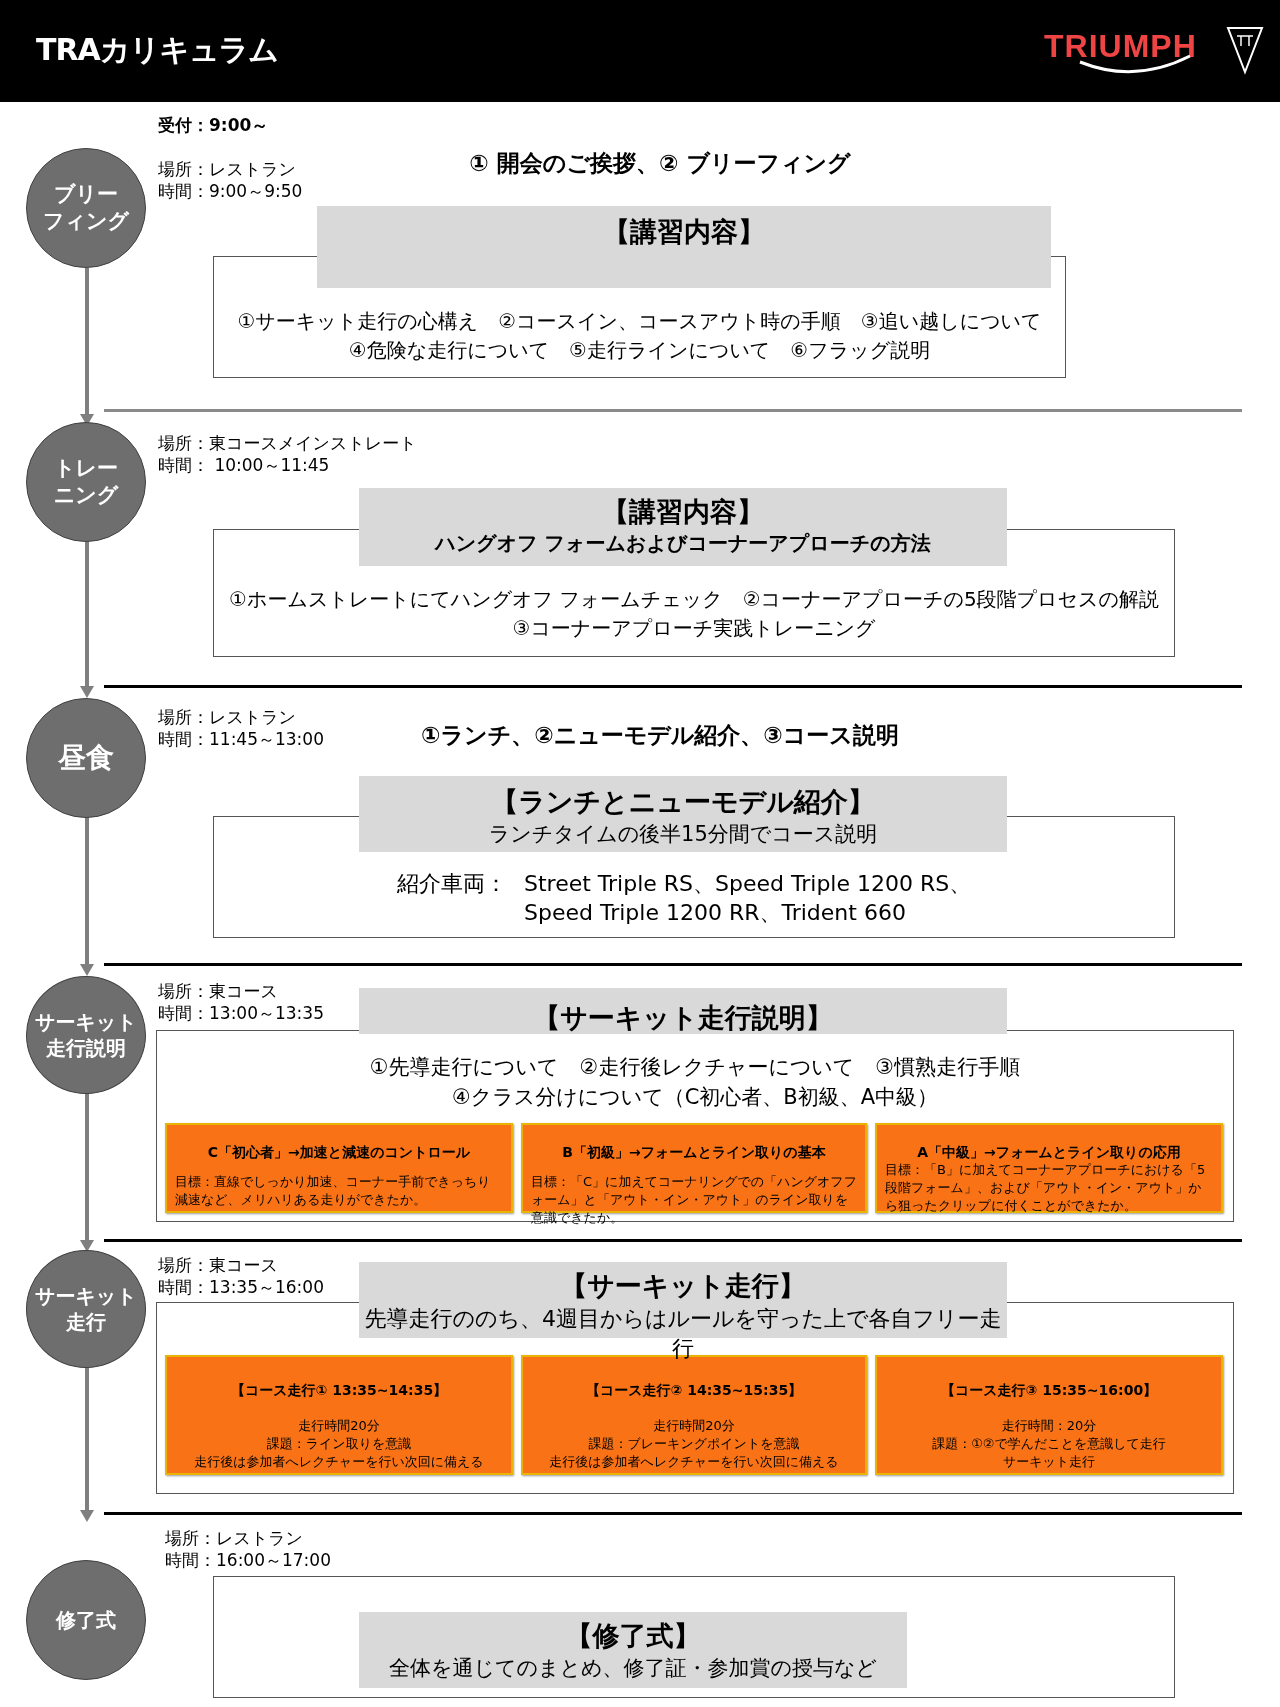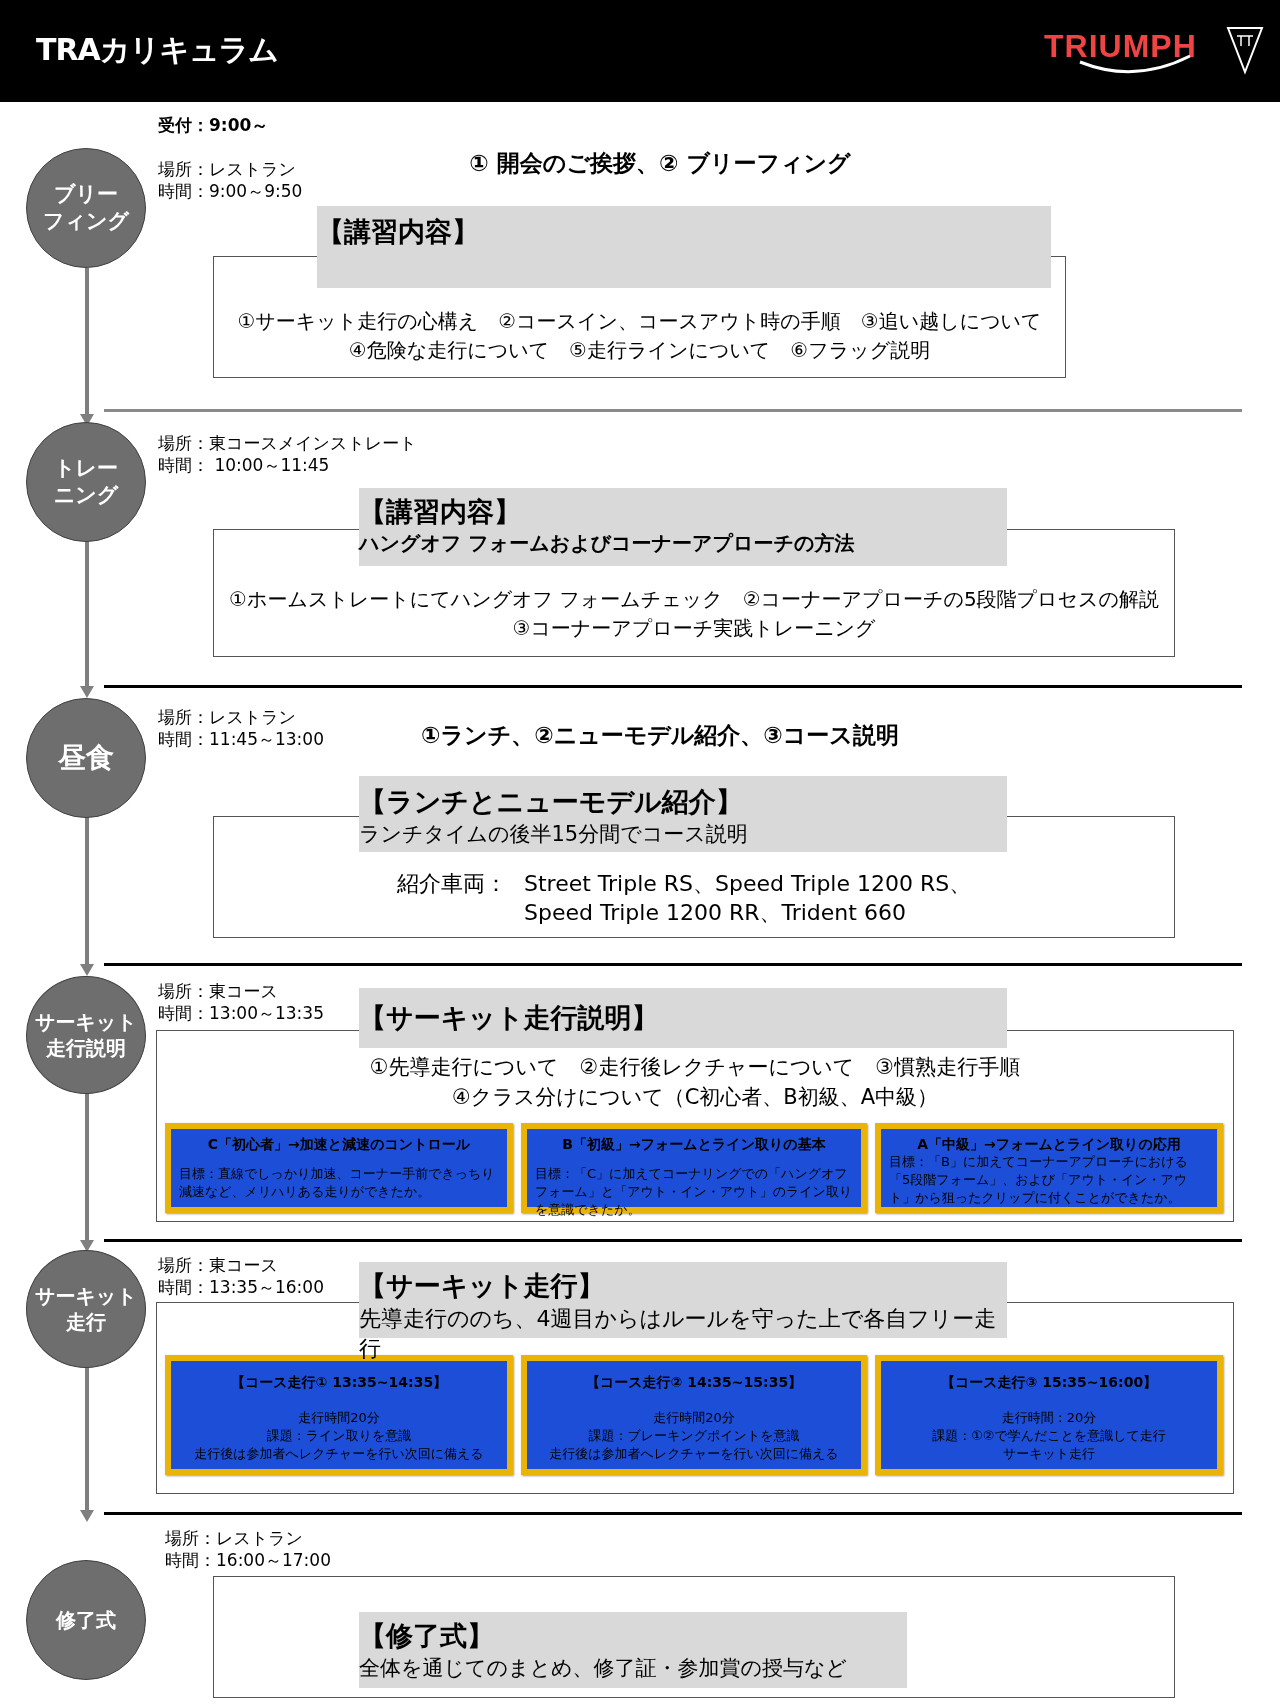--- a/index.html
+++ b/index.html
@@ -19,28 +19,28 @@
 
   .divider { position: absolute; left: 104px; width: 1138px; height: 3px; background: #000; }
   .divider.gray { background: #8a8a8a; }
 
   .meta { position: absolute; font-size: 17px; line-height: 22px; }
   .meta.bold { font-weight: bold; }
 
   .heading { position: absolute; font-size: 23px; font-weight: bold; text-align: center; }
 
   .box { position: absolute; border: 1.5px solid #555; background: #fff; }
-  .gray-box { position: absolute; background: #d9d9d9; text-align: left; }
+  .gray-box { position: absolute; background: #d9d9d9; text-align: center; }
   .gray-title { font-size: 27px; font-weight: bold; }
   .gray-sub { font-size: 20px; font-weight: bold; }
   .gray-sub.plain { font-weight: normal; font-size: 21px; }
 
   .content-line { position: absolute; left: 0; width: 100%; text-align: center; font-size: 20px; line-height: 29px; }
 
-  .card { position: absolute; border: 6px solid #eab308; background: #1d4ed8; box-shadow: 1px 1px 2px #999; font-size: 13px; line-height: 18px; padding: 6px 8px; }
+  .card { position: absolute; border: 2px solid #eab308; background: #f97316; box-shadow: 1px 1px 2px #999; font-size: 13px; line-height: 18px; padding: 18px 8px; }
   .card-title { font-weight: bold; text-align: center; font-size: 14px; }
   .card-body { margin-top: 12px; }
   .card.centered { text-align: center; }
 </style>
 </head>
 <body>
 
 <div class="header">
   <div class="header-title">TRAカリキュラム</div>
   <div class="logo">
@@ -149,21 +149,21 @@
   </div>
   <div class="card" style="left:364px;top:92px;width:346px;height:90px">
     <div class="card-title">B「初級」→フォームとライン取りの基本</div>
     <div class="card-body">目標：「C」に加えてコーナリングでの「ハングオフフォーム」と「アウト・イン・アウト」のライン取りを意識できたか。</div>
   </div>
   <div class="card" style="left:718px;top:92px;width:348px;height:90px">
     <div class="card-title">A「中級」→フォームとライン取りの応用</div>
     <div style="margin-top:0">目標：「B」に加えてコーナーアプローチにおける「5段階フォーム」、および「アウト・イン・アウト」から狙ったクリップに付くことができたか。</div>
   </div>
 </div>
-<div class="gray-box" style="left:359px;top:988px;width:648px;height:60px">
+<div class="gray-box" style="left:359px;top:988px;width:648px;height:46px">
   <div class="gray-title" style="margin-top:12px">【サーキット走行説明】</div>
 </div>
 
 <div class="circle" style="top:1250px;height:118px;font-size:20px">
   <div>
       <div>サーキット</div>
       <div>走行</div>
     </div>
 </div>
 <div class="meta" style="left:158px;top:1254px">

